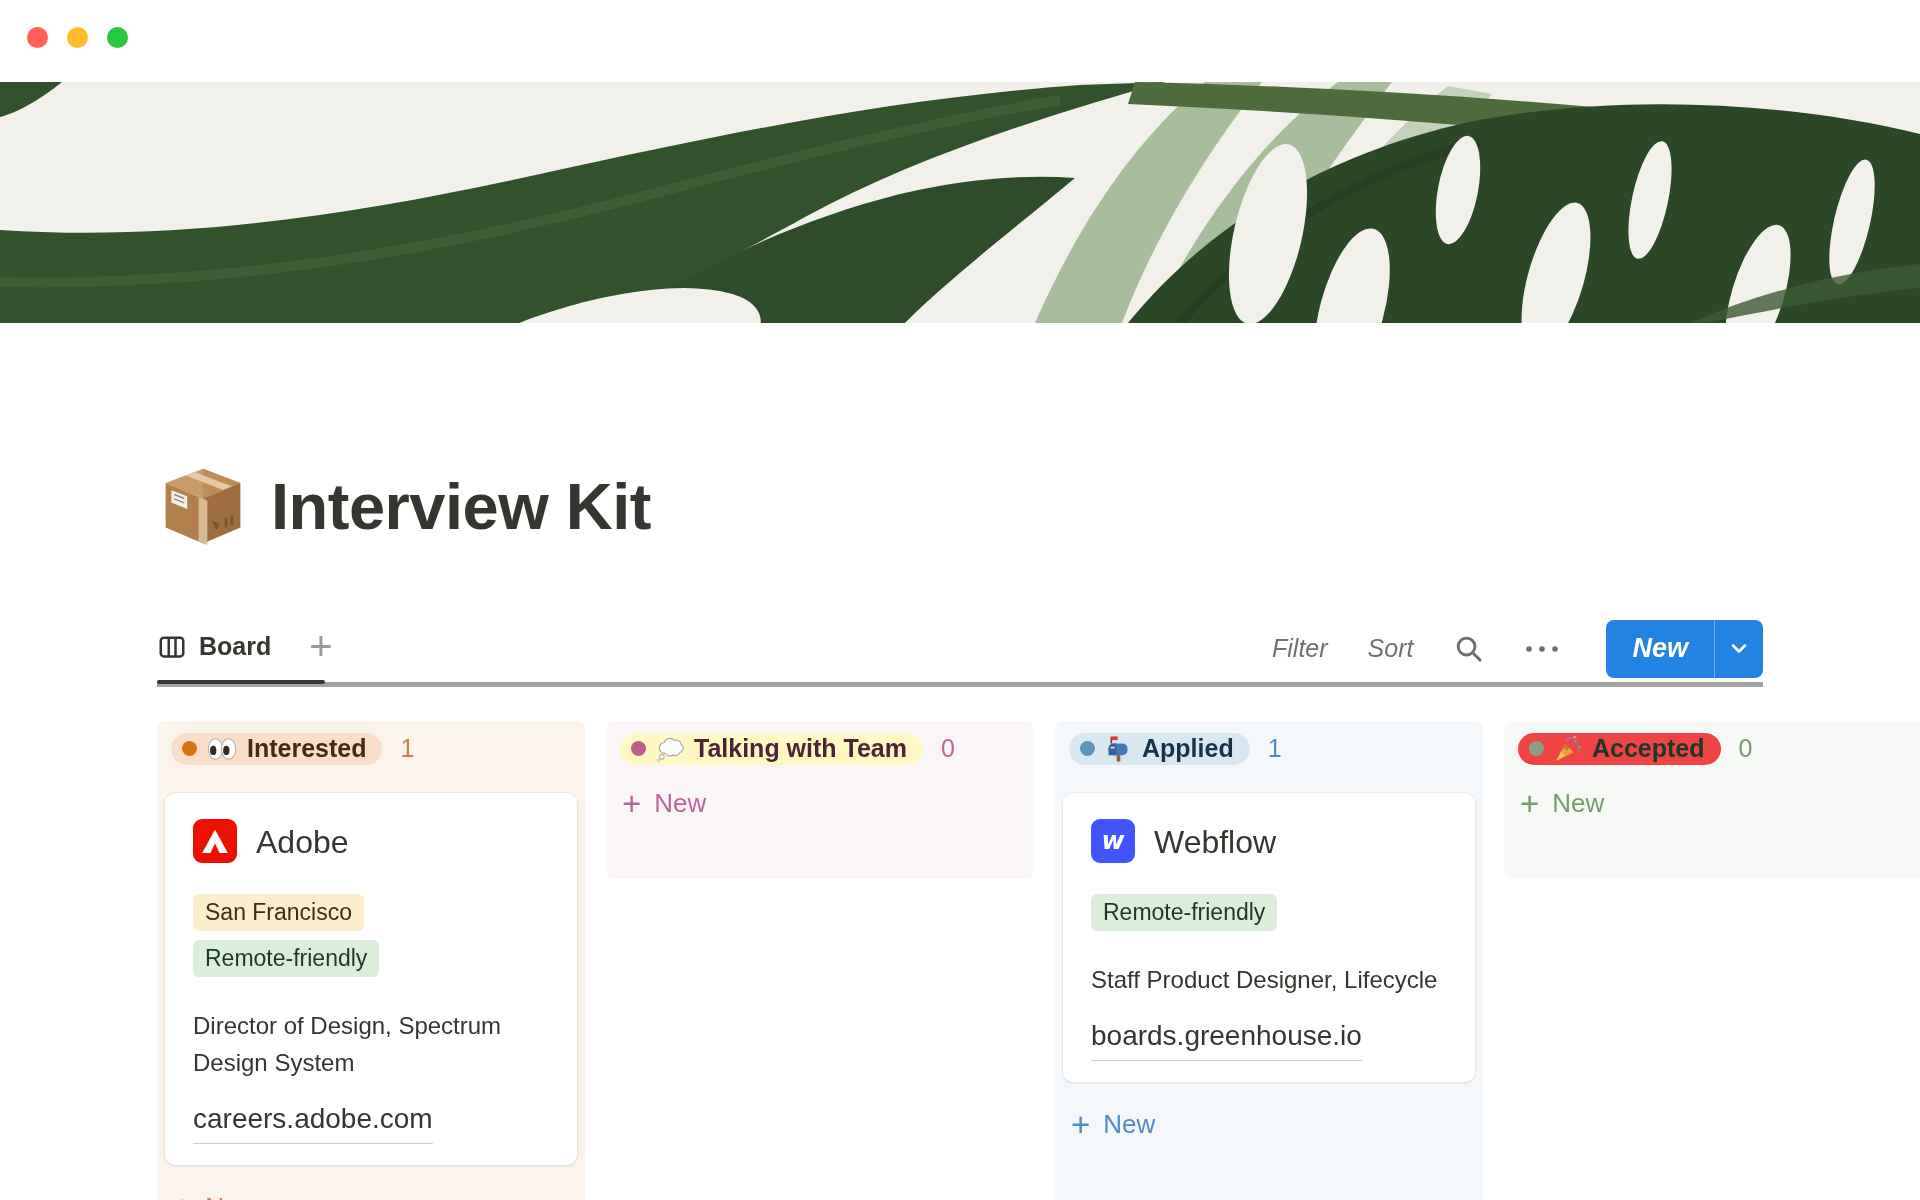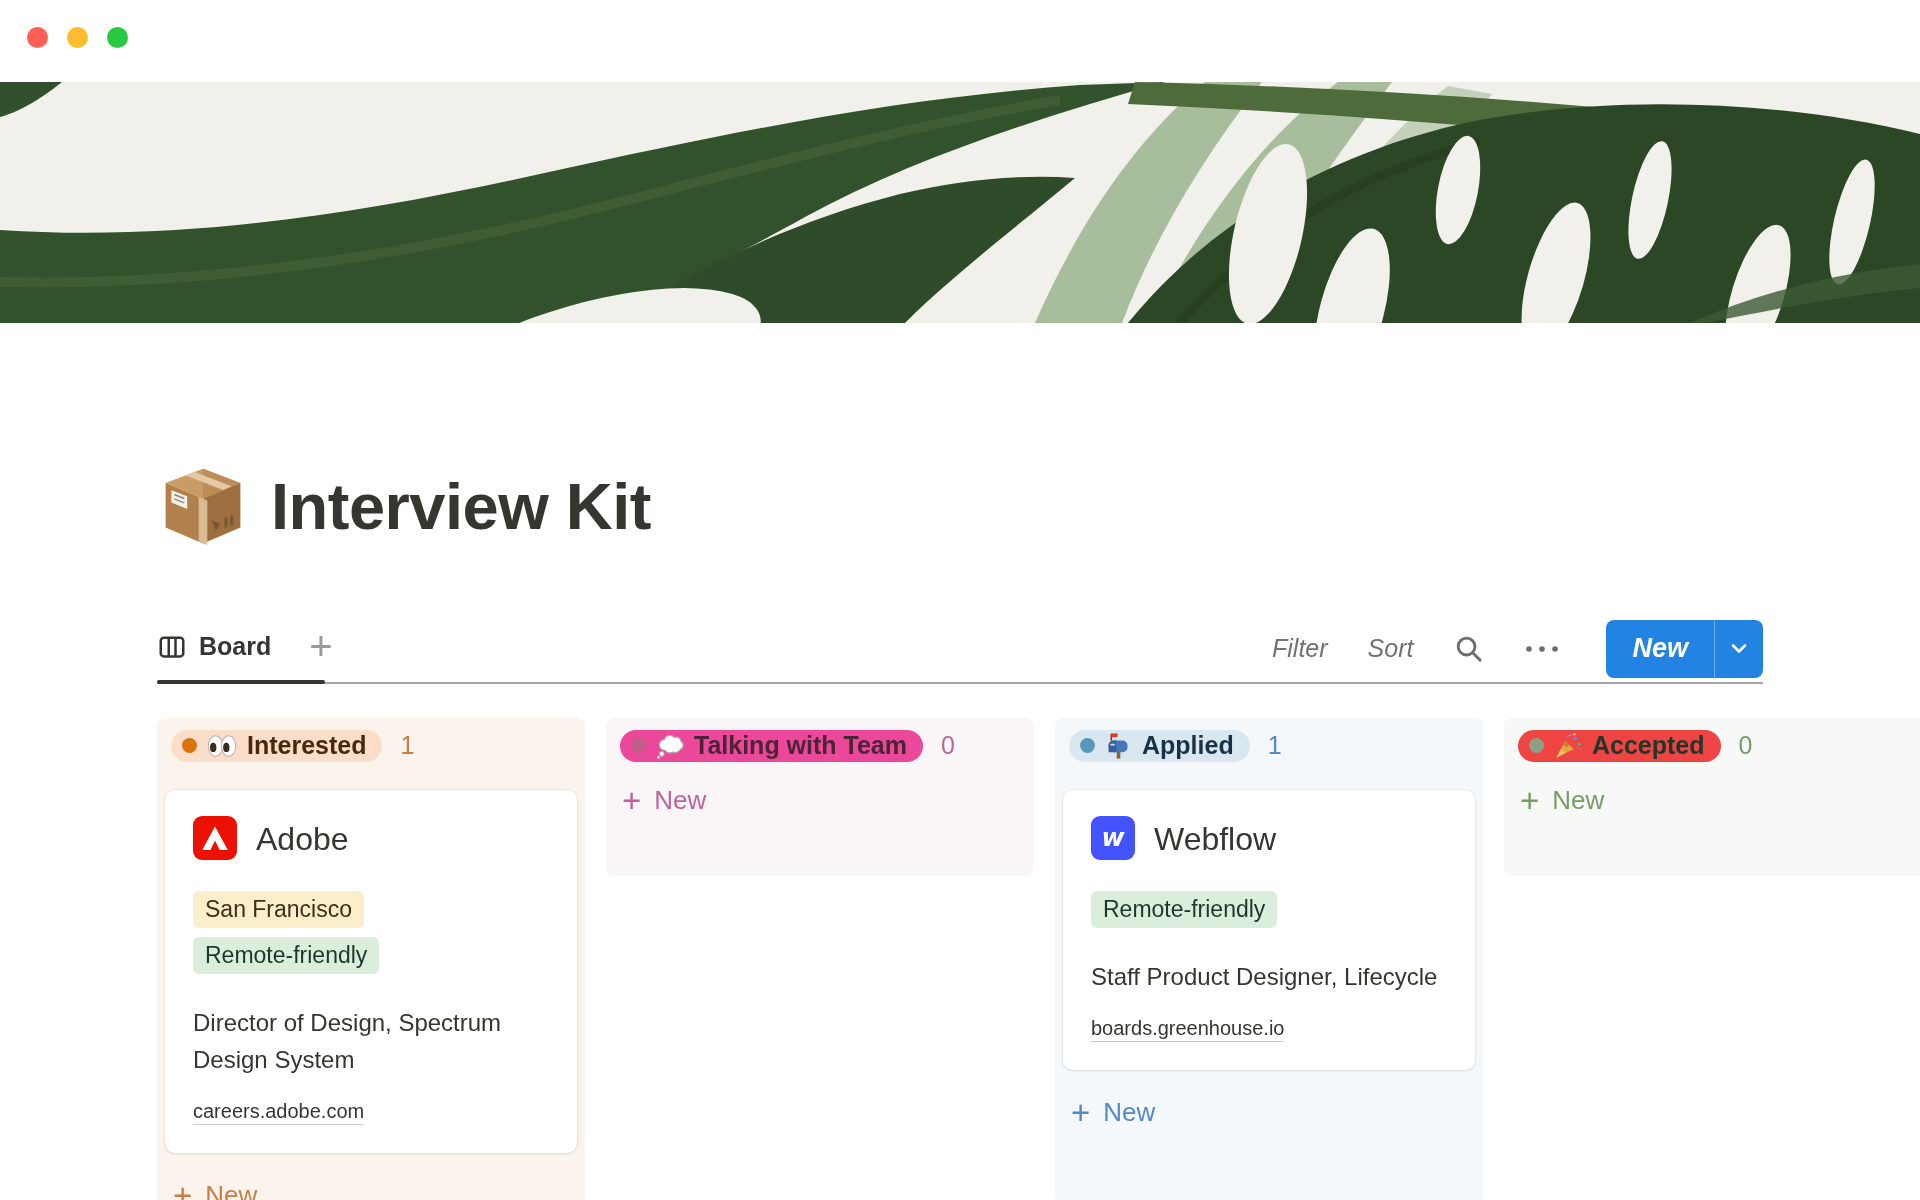--- a/index.html
+++ b/index.html
@@ -14,21 +14,21 @@
   .traffic span{width:21px;height:21px;border-radius:50%;display:block;}
   
   .cover{height:241px;overflow:hidden;line-height:0;}
   .cover svg{width:1920px;height:241px;display:block;}
   
   .page-head{margin:104px 157px 0 157px;display:flex;align-items:center;gap:22px;}
   .page-icon svg{display:block;}
   .page-title{font-size:65px;font-weight:700;letter-spacing:-0.5px;line-height:1.1;}
   
   .viewbar{margin:30px 157px 0 157px;height:66px;display:flex;align-items:center;
-    justify-content:space-between;position:relative;border-bottom:2px solid #a3a3a3;}
+    justify-content:space-between;position:relative;border-bottom:5px solid #a3a3a3;}
   .viewbar-left{display:flex;align-items:center;}
   .tab{display:flex;align-items:center;gap:12px;padding-bottom:4px;cursor:pointer;}
   .tab-label{font-size:25px;font-weight:600;color:#37352F;}
   .add-view{margin-left:38px;font-size:40px;font-weight:300;color:#9A9A97;line-height:1;padding-bottom:6px;cursor:pointer;}
   .tab-underline{position:absolute;left:0;bottom:-2px;width:168px;height:4px;background:#37352F;border-radius:2px;}
   .viewbar-right{display:flex;align-items:center;gap:40px;font-style:italic;}
   .vb-text{font-size:25px;color:#72716D;cursor:pointer;}
   .vb-icon{display:flex;align-items:center;cursor:pointer;}
   .new-btn{display:flex;align-items:stretch;height:58px;border-radius:8px;overflow:hidden;cursor:pointer;margin-left:6px;}
   .new-btn-main{display:flex;align-items:center;padding:0 26px;font-size:27px;font-weight:600;color:#fff;}
@@ -49,21 +49,21 @@
   .col-count{margin-left:18px;font-size:25px;}
   .card{background:#fff;border-radius:10px;margin-top:28px;padding:26px 28px 30px 28px;
     box-shadow:0 1px 3px rgba(15,15,15,0.1),0 0 0 1px rgba(15,15,15,0.03);cursor:pointer;}
   .card-top{display:flex;align-items:center;gap:19px;}
   .card-company{font-size:32px;font-weight:400;}
   .card-tags{margin-top:27px;}
   .tag{display:inline-block;font-size:23px;line-height:1.0;padding:7px 12px;border-radius:6px;margin-bottom:9px;}
   .tag-row{line-height:0;}
   .card-role{margin-top:21px;font-size:24px;line-height:1.55;color:#37352F;}
   .card-link-row{margin-top:22px;}
-  .card-link{font-size:20px;color:#37352F;text-decoration:none;border-bottom:1.5px solid #CFCDC8;padding-bottom:2px;cursor:pointer;}
+  .card-link{font-size:28px;color:#37352F;text-decoration:none;border-bottom:1.5px solid #CFCDC8;padding-bottom:9px;cursor:pointer;}
   .new-row{display:flex;align-items:center;gap:13px;margin:26px 0 0 8px;cursor:pointer;}
   .new-row .plus{font-size:33px;font-weight:400;line-height:1;}
   .new-row .nr-label{font-size:26px;font-weight:500;}
   .col-2 .new-row,.col-4 .new-row{margin-top:22px;}
 </style>
 </head>
 <body>
 
 <div class="titlebar">
   <div class="traffic">
@@ -199,21 +199,21 @@
     </div>
 
     <div class="new-row" style="color: rgb(200, 126, 70);">
       <span class="plus">+</span>
       <span class="nr-label">New</span>
     </div>
   </div>
 
   <div class="col col-2" style="background-color: rgb(250, 246, 248);">
     <div class="col-head">
-      <span class="pill" style="background-color: #ec4899; color: rgb(76, 35, 55);">
+      <span class="pill" style="background-color: #fef9c3; color: rgb(76, 35, 55);">
         <span class="dot" style="background-color: rgb(191, 94, 135);"></span>
         <span class="emo">
           <svg width="28" height="26" viewBox="0 0 30 28">
             <path d="M9 7 a6 6 0 0 1 10.5-2.2 a5.5 5.5 0 0 1 7.5 4.4 a4.8 4.8 0 0 1-1.2 8.6 a5.8 5.8 0 0 1-7.6 2.8 a6.4 6.4 0 0 1-8.6-2 a5 5 0 0 1-0.6-11.6 z" fill="#FDFDFD" stroke="#AEACA8" stroke-width="1.3"></path>
             <circle cx="6.2" cy="22.5" r="2.5" fill="#FDFDFD" stroke="#AEACA8" stroke-width="1.1"></circle>
             <circle cx="2.6" cy="26.2" r="1.4" fill="#FDFDFD" stroke="#AEACA8" stroke-width="0.9"></circle>
           </svg>
         </span>
         <span>Talking with Team</span>
       </span>

